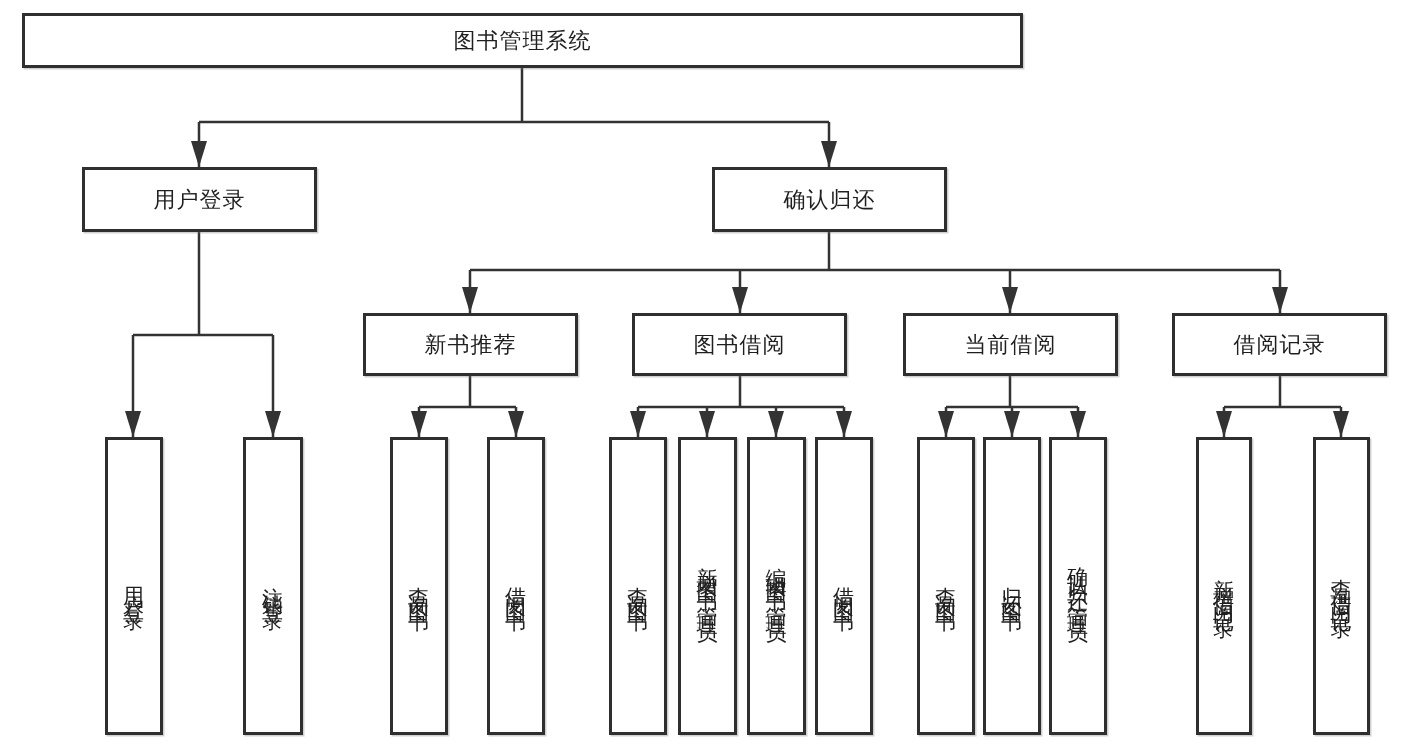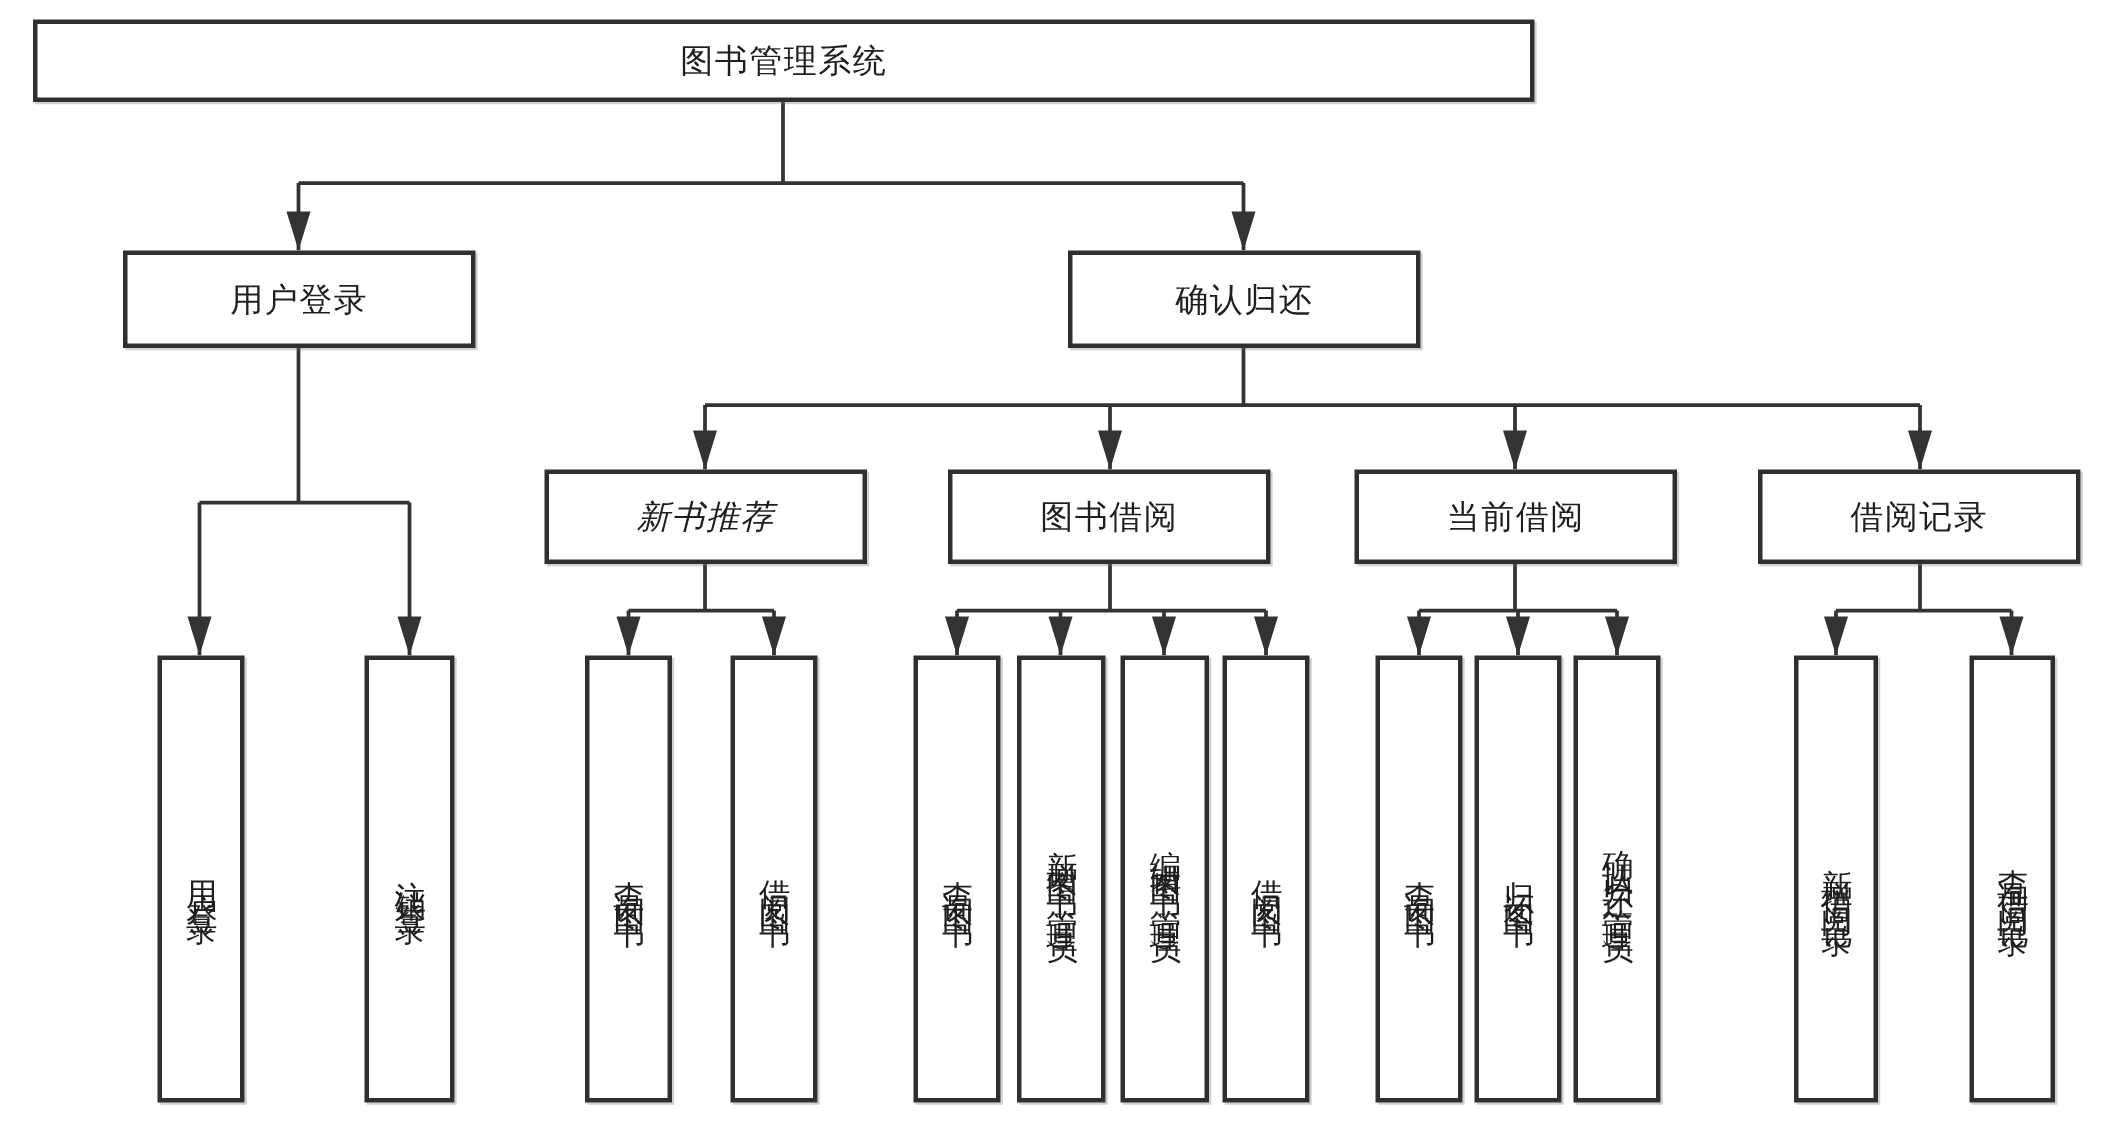--- a/index.html
+++ b/index.html
@@ -98,21 +98,21 @@
     <span class="hlabel">图书管理系统</span>
   </div>
 
   <div class="node" style="left:82px; top:167px; width:235px; height:65px;">
     <span class="hlabel">用户登录</span>
   </div>
   <div class="node" style="left:712px; top:167px; width:235px; height:65px;">
     <span class="hlabel">确认归还</span>
   </div>
 
-  <div class="node" style="left:363px; top:313px; width:215px; height:63px;font-style:italic;">
+  <div class="node" style="left:363px; top:313px; width:215px; height:63px;">
     <span class="hlabel">新书推荐</span>
   </div>
   <div class="node" style="left:903px; top:313px; width:215px; height:63px;">
     <span class="hlabel">当前借阅</span>
   </div>
   <div class="node" style="left:632px; top:313px; width:215px; height:63px;">
     <span class="hlabel">图书借阅</span>
   </div>
   <div class="node" style="left:1172px; top:313px; width:215px; height:63px;">
     <span class="hlabel">借阅记录</span>

